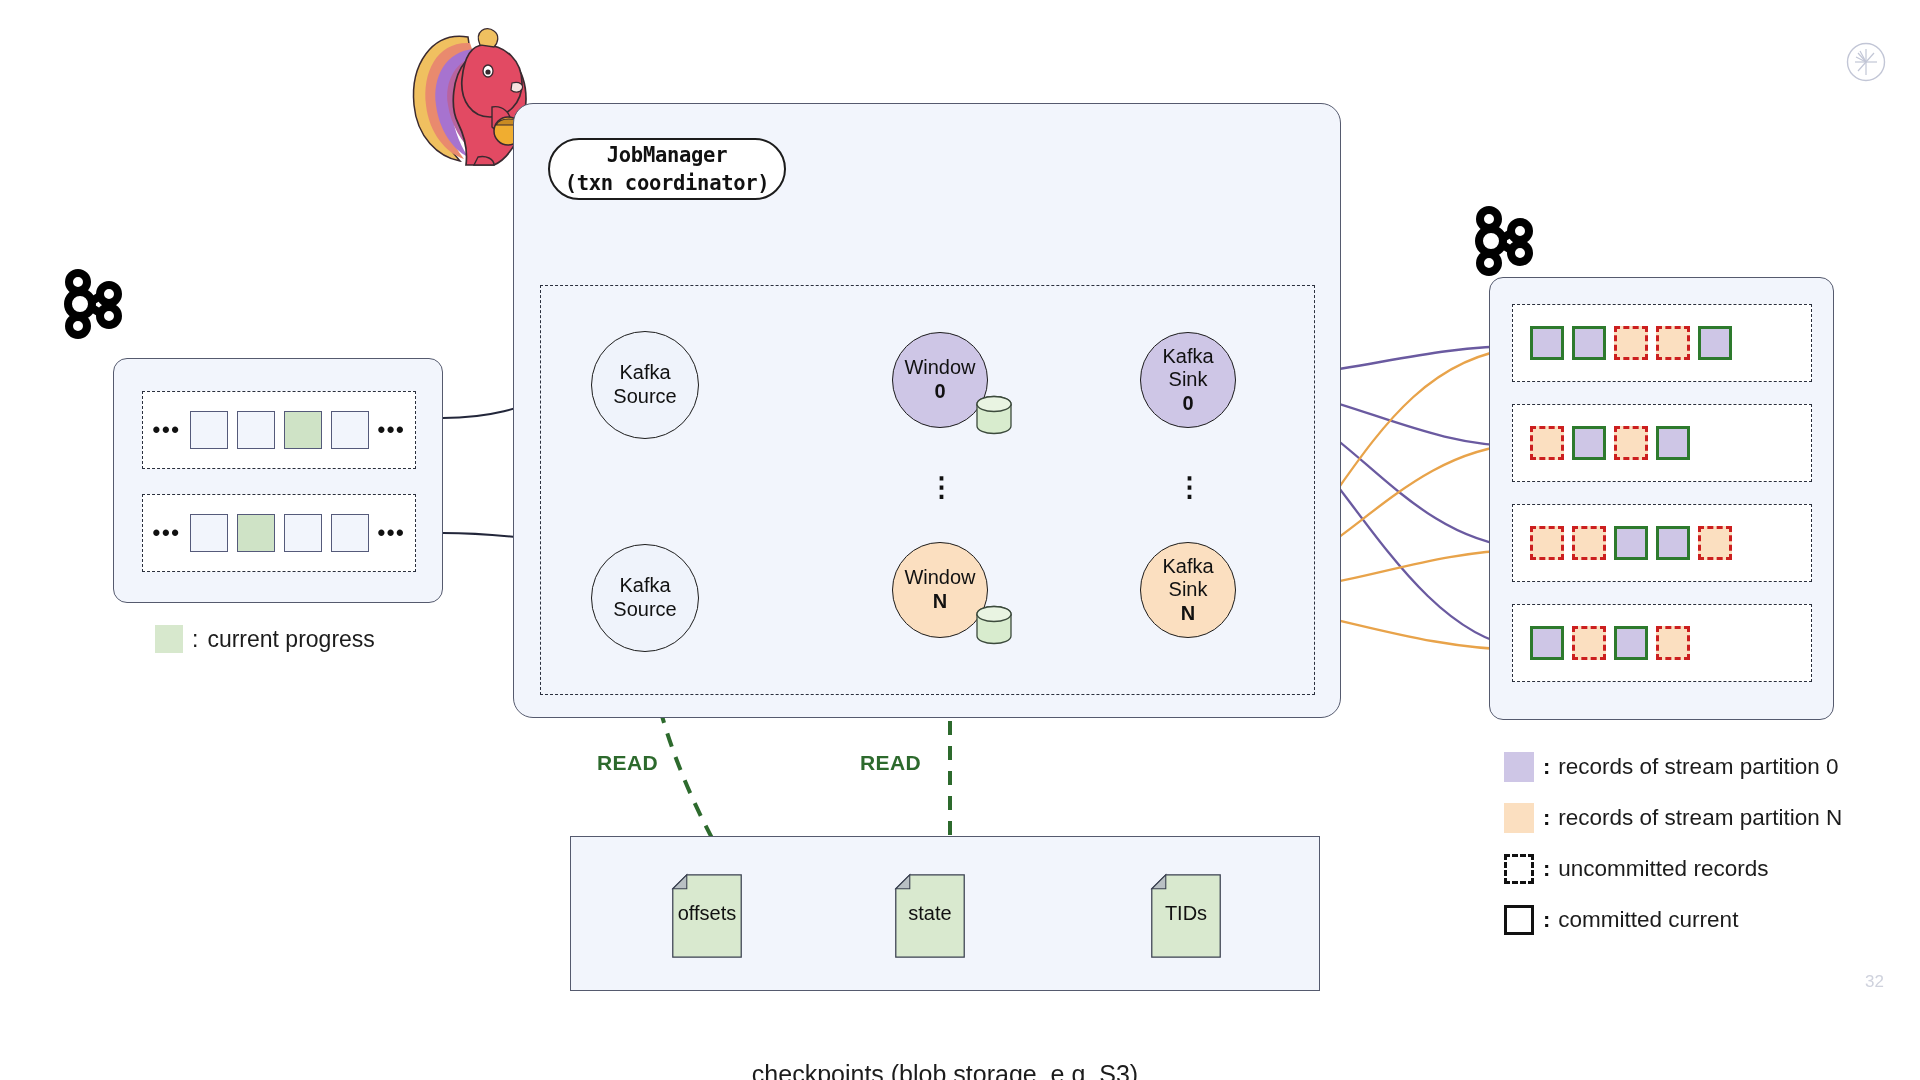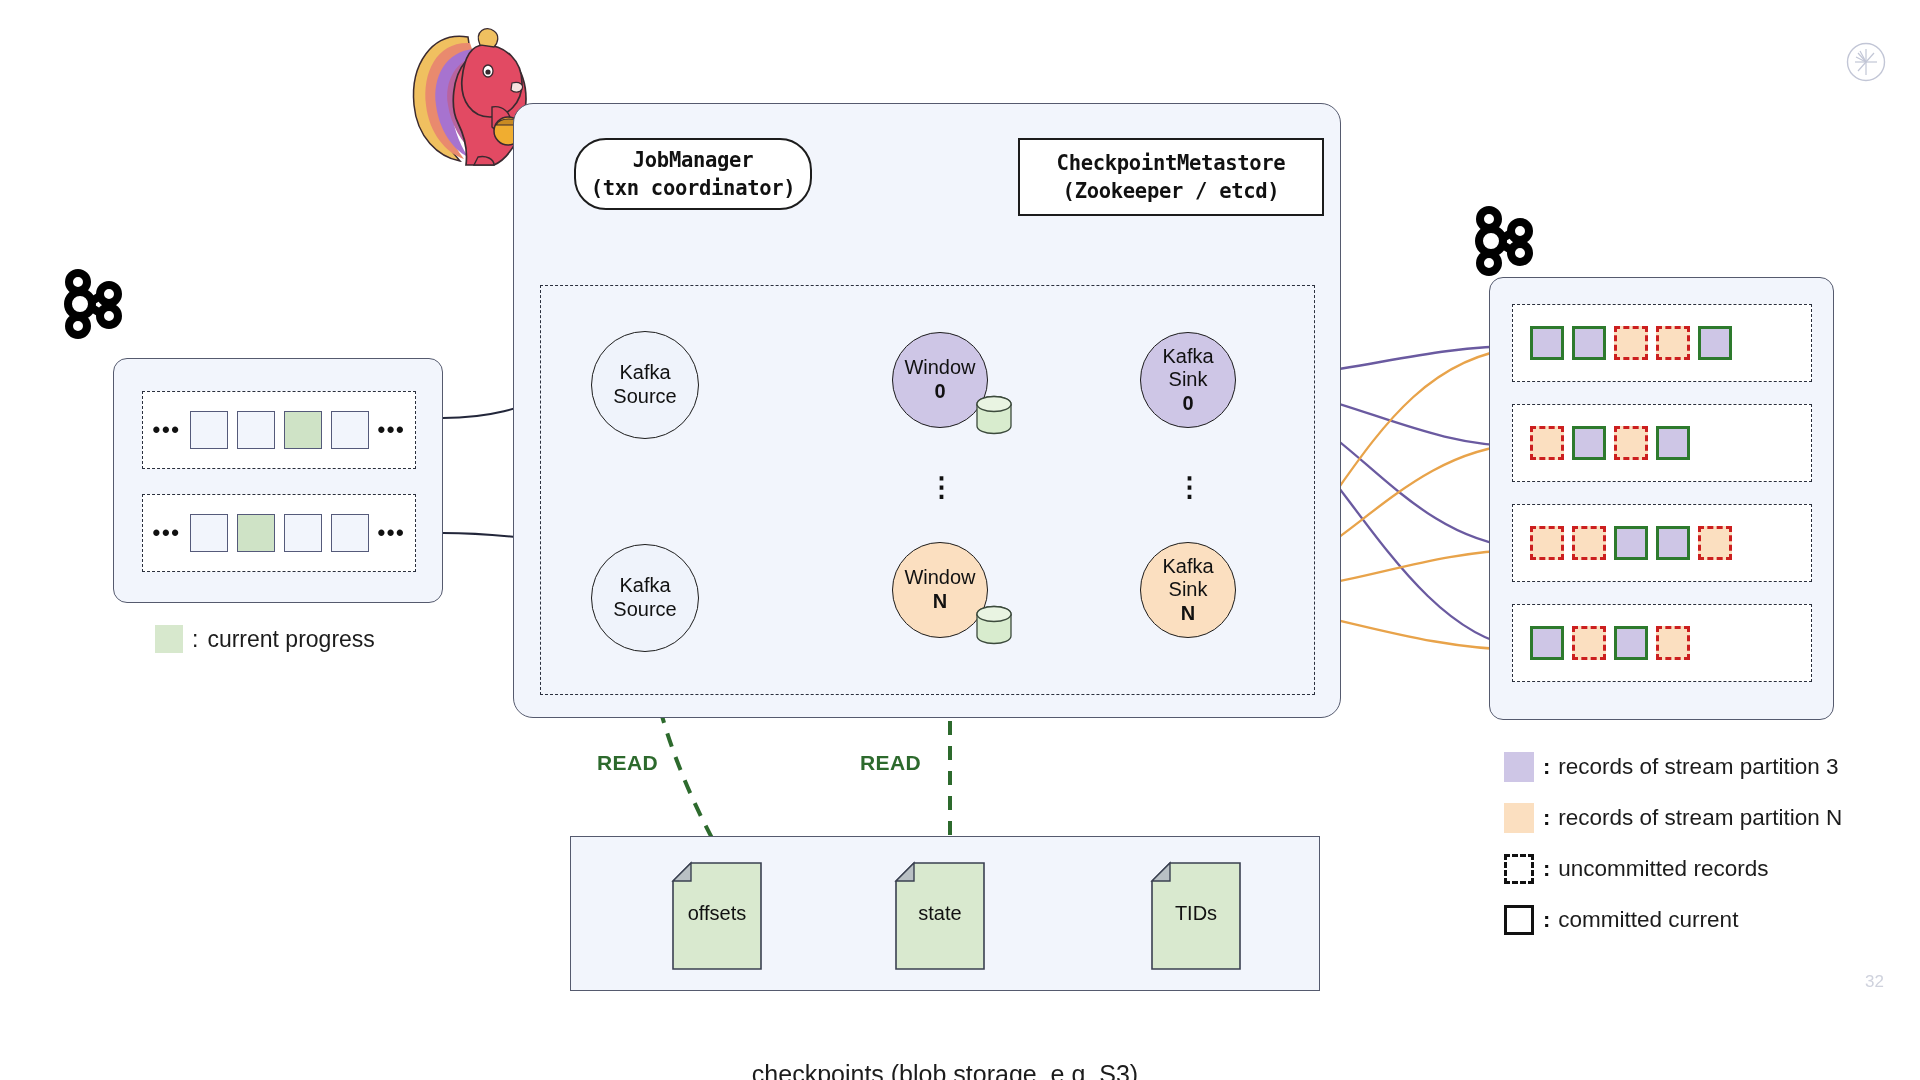--- a/index.html
+++ b/index.html
@@ -55,21 +55,21 @@
   #cluster-box {
     left: 513px; top: 103px; width: 828px; height: 615px;
     background: #f2f5fc; border: 1.6px solid #555a6e; border-radius: 20px;
   }
   .titlebox {
     position: absolute; background: #ffffff; border: 2px solid #1c1c1c;
     display: flex; flex-direction: column; align-items: center; justify-content: center;
     font-family: "DejaVu Sans Mono", monospace; font-weight: 700;
     font-size: 20.5px; line-height: 1.38; color: #111; letter-spacing: -0.3px;
   }
-  #jobmanager-box { left: 574px; top: 138px; width: 238px; height: 72px; border-radius: 32px; }
+  #jobmanager-box { left: 548px; top: 138px; width: 238px; height: 62px; border-radius: 32px; }
   #metastore-box { left: 1018px; top: 138px; width: 306px; height: 78px; }
 
   #taskmanagers-box {
     left: 540px; top: 285px; width: 775px; height: 410px;
     border: 1.8px dashed #2a2f3d;
   }
 
   
   .op {
     position: absolute; border-radius: 50%; border: 1.8px solid #1c1c1c;
@@ -103,21 +103,21 @@
     letter-spacing: 0.4px;
   }
   #read-1 { left: 597px; top: 751px; }
   #read-2 { left: 860px; top: 751px; }
 
   
   #checkpoint-box {
     left: 570px; top: 836px; width: 750px; height: 155px;
     background: #f2f5fc; border: 1.6px solid #555a6e;
   }
-  .doc { position: absolute; width: 90px; height: 108px; padding-left: 8px; }
+  .doc { position: absolute; width: 70px; height: 108px; padding-left: 8px; }
   .doc .lbl {
     position: absolute; left: 0; width: 100%; top: 40px; text-align: center;
     font-size: 20px; color: #111;
   }
   #doc-offsets { left: 672px; top: 862px; }
   #doc-state   { left: 895px; top: 862px; }
   #doc-tids    { left: 1119px; top: 862px; margin-left: 32px; }
 
   #checkpoint-caption {
     left: 570px; top: 1060px; width: 750px; text-align: center;
@@ -307,24 +307,20 @@
   </div>
 
 
   <div class="abs" id="cluster-box"></div>
 
   <div class="titlebox" id="jobmanager-box">
     <span>JobManager</span>
     <span>(txn coordinator)</span>
   </div>
 
-  <div class="titlebox" id="metastore-box">
-    <span>CheckpointMetastore</span>
-    <span>(Zookeeper / etcd)</span>
-  </div>
 
   <div class="abs" id="taskmanagers-box"></div>
 
   <div class="op source" id="src0">
     <span>Kafka</span>
     <span>Source</span>
   </div>
   <div class="op source" id="srcN">
     <span>Kafka</span>
     <span>Source</span>
@@ -423,21 +419,21 @@
       <span class="orec uncommitted"></span>
       <span class="orec committed"></span>
       <span class="orec uncommitted"></span>
     </div>
   </div>
 
   <div class="abs" id="right-legend">
     <div class="lg-row">
       <span class="lg-sw p0"></span>
       <span class="lg-colon">:</span>
-      <span class="lg-txt">records of stream partition 3</span>
+      <span class="lg-txt">records of stream partition 0</span>
     </div>
     <div class="lg-row">
       <span class="lg-sw pN"></span>
       <span class="lg-colon">:</span>
       <span class="lg-txt">records of stream partition N</span>
     </div>
     <div class="lg-row">
       <span class="lg-sw unc"></span>
       <span class="lg-colon">:</span>
       <span class="lg-txt">uncommitted records</span>

